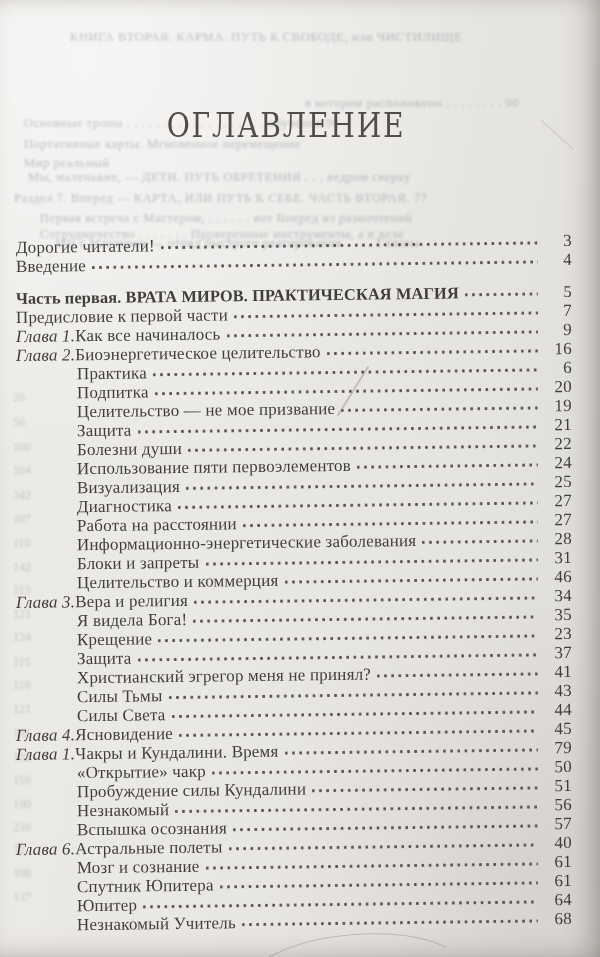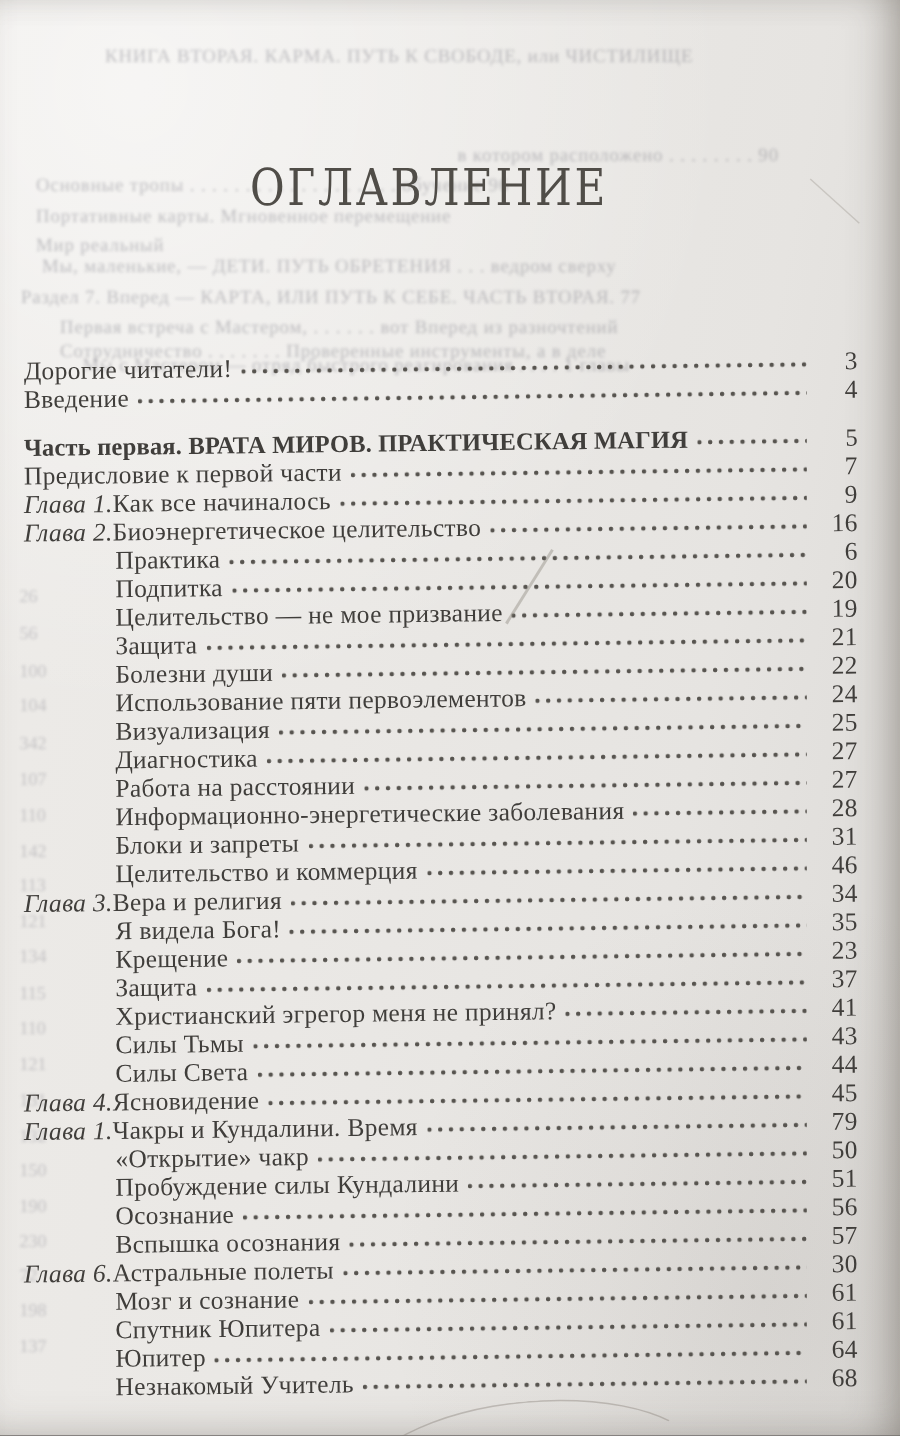--- a/index.html
+++ b/index.html
@@ -267,35 +267,35 @@
     <span class="pagenum">50</span>
   </div>
       <div class="row sub">
 
     <span class="label">Пробуждение силы Кундалини</span>
     <span class="leader"></span>
     <span class="pagenum">51</span>
   </div>
       <div class="row sub">
 
-    <span class="label">Осознание</span>
+    <span class="label">Незнакомый</span>
     <span class="leader"></span>
     <span class="pagenum">56</span>
   </div>
       <div class="row sub">
 
     <span class="label">Вспышка осознания</span>
     <span class="leader"></span>
     <span class="pagenum">57</span>
   </div>
       <div class="row chapter">
     <span class="prefix">Глава 6.</span>
     <span class="label">Астральные полеты</span>
     <span class="leader"></span>
-    <span class="pagenum">30</span>
+    <span class="pagenum">40</span>
   </div>
       <div class="row sub">
 
     <span class="label">Мозг и сознание</span>
     <span class="leader"></span>
     <span class="pagenum">61</span>
   </div>
       <div class="row sub">
 
     <span class="label">Спутник Юпитера</span>

